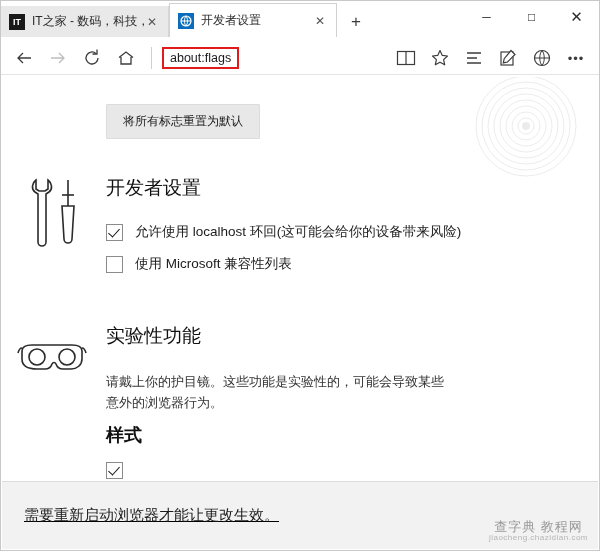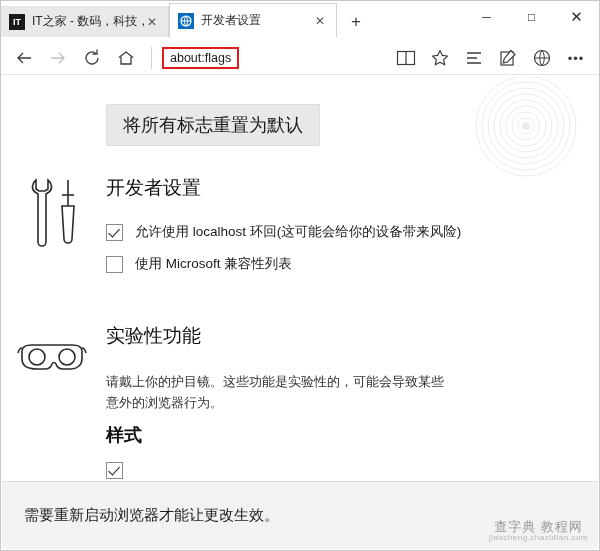--- a/index.html
+++ b/index.html
@@ -56,21 +56,21 @@
     display:inline-block;border:2px solid #e01b1b;padding:1px 6px;font-size:12.5px;color:#1b1b1b;
     line-height:16px;background:#fff;
   }
   .right-icons{display:flex;align-items:center;}
 
   
   .content{position:absolute;left:1px;top:76px;right:1px;bottom:68px;background:#fff;overflow:hidden;}
   .reset-btn{
     position:absolute;left:104px;top:27px;
     background:#e8e8e8;border:1px solid #dcdcdc;color:#1a1a1a;
-    font-size:18px;padding:8px 16px;border-radius:1px;
+    font-size:12px;padding:8px 16px;border-radius:1px;
   }
   .section{position:absolute;left:0;right:0;}
   .sec-dev{top:98px;}
   .sec-exp{top:246px;}
   .sec-icon{position:absolute;left:22px;color:#2b2b2b;}
   .sec-body{margin-left:104px;padding-right:24px;}
   .sec-title{font-size:19px;color:#111;font-weight:normal;margin:0 0 22px 0;}
   .checkrow{display:flex;align-items:flex-start;margin-bottom:14px;}
   .checkbox{
     width:17px;height:17px;border:1px solid #8b8b8b;background:#fff;flex:0 0 17px;
@@ -83,21 +83,21 @@
   .checklabel{font-size:13.5px;color:#1b1b1b;line-height:18px;}
   .para{font-size:13px;color:#333;line-height:21px;margin:0 0 10px 0;max-width:340px;}
   .subhead{font-size:18px;font-weight:bold;color:#111;margin:0 0 14px 0;}
 
   
   .swirl{position:absolute;right:12px;top:-6px;width:120px;height:110px;opacity:.5;}
 
   
   .notify{
     position:absolute;left:1px;right:1px;bottom:1px;height:67px;background:#f2f2f2;
-    border-top:1px solid #dcdcdc;display:flex;align-items:center;
+    border-top:1px solid #dcdcdc;display:flex;align-items:center;text-decoration:underline;
   }
   .notify-text{font-size:15px;color:#1b1b1b;padding-left:22px;}
   .wm{position:absolute;right:10px;bottom:6px;text-align:center;line-height:1.1;}
   .wm-main{font-size:13px;color:#9a9a9a;letter-spacing:1px;}
   .wm-sub{font-size:8px;color:#b4b4b4;letter-spacing:.5px;}
 </style>
 </head>
 <body>
 
 <div class="window">

